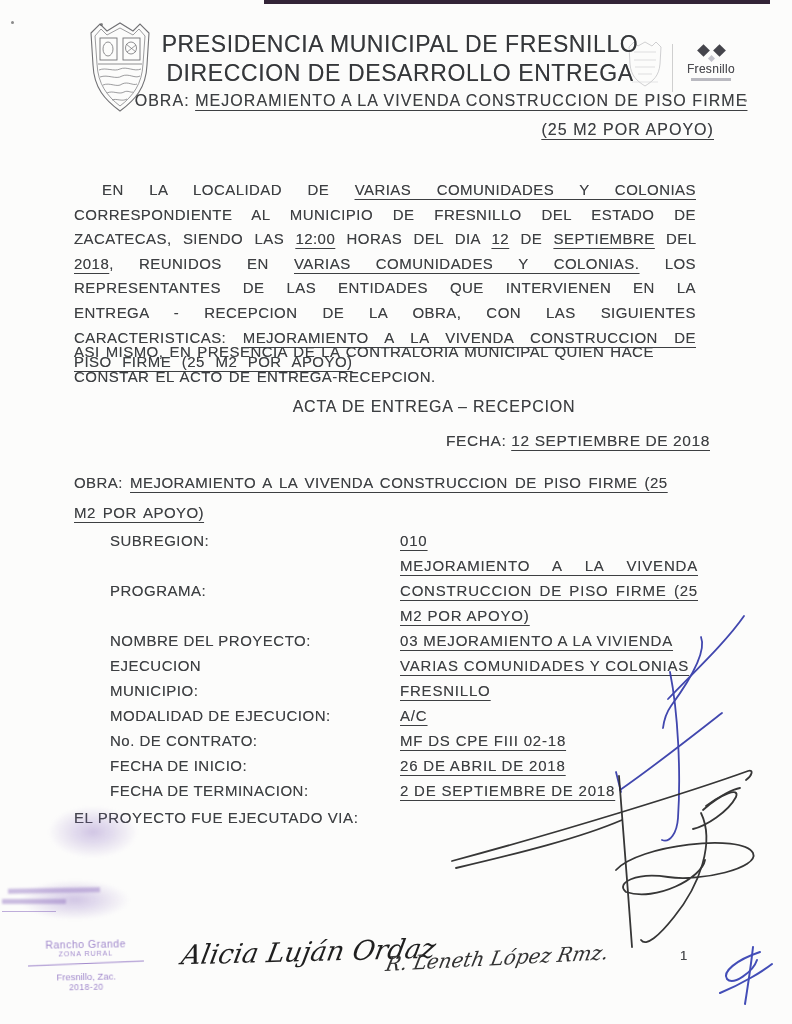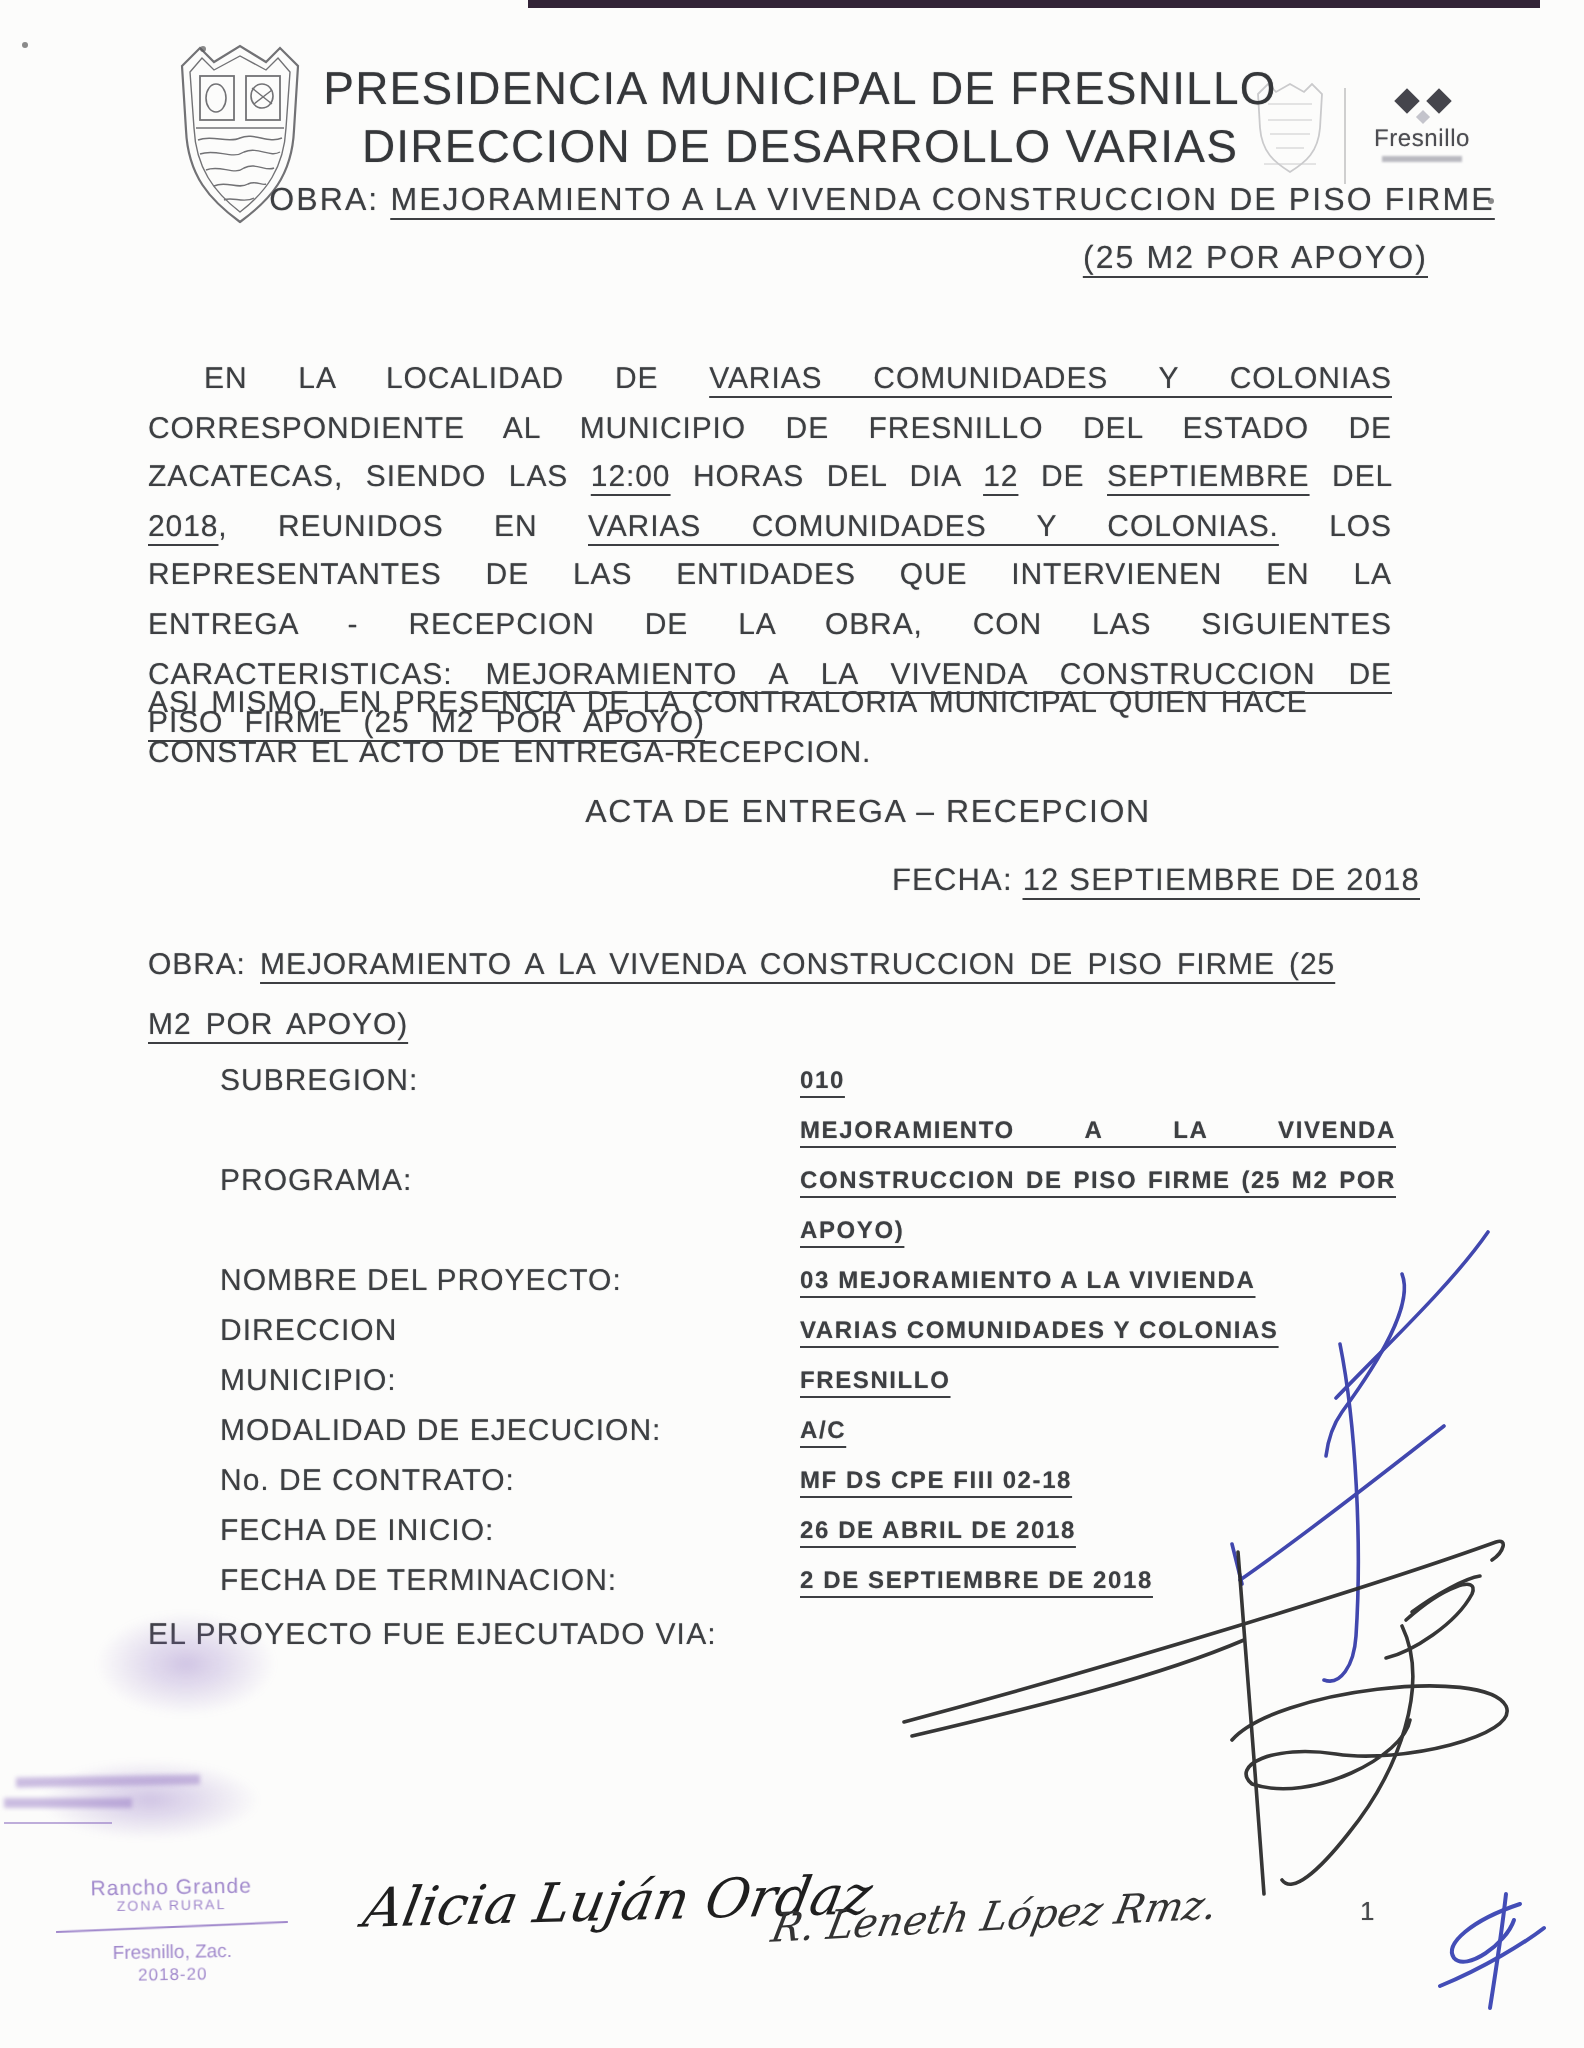--- a/index.html
+++ b/index.html
@@ -32,22 +32,22 @@
   .body-block{left:74px;width:622px;font-size:15px;letter-spacing:.45px;line-height:24.6px;}
   .intro{top:178px;text-align:justify;text-indent:28px;word-spacing:6px;}
   .asi{top:340px;word-spacing:1.5px;}
   .acta{left:0;top:398px;width:792px;text-align:center;font-size:16px;letter-spacing:.8px;padding-left:38px;}
   .fecha{left:90px;top:432px;width:620px;text-align:right;font-size:15.5px;letter-spacing:.6px;}
   .obra2{top:468px;line-height:30px;word-spacing:2.5px;}
 
   .fields{left:90px;top:528px;width:624px;}
   .field-row{display:grid;grid-template-columns:310px 314px;min-height:25px;align-items:center;}
   .field-label{padding-left:20px;font-size:15px;letter-spacing:.5px;}
-  .field-value{font-size:12px;letter-spacing:.8px;line-height:25px;text-align:justify;
-    text-decoration:underline;text-decoration-thickness:1.2px;text-underline-offset:3.5px;width:298px;font-weight:bold;}
+  .field-value{font-size:15px;letter-spacing:.8px;line-height:25px;text-align:justify;
+    text-decoration:underline;text-decoration-thickness:1.2px;text-underline-offset:3.5px;width:298px;}
 
   .ejec-intro{top:806px;font-size:15px;letter-spacing:.6px;}
   .ejec-lines{top:846px;width:636px;line-height:18.6px;font-size:14.8px;letter-spacing:.35px;}
 
   .handwriting{font-family:"DejaVu Serif",serif;font-style:italic;white-space:nowrap;}
   .sig1{left:182px;top:936px;font-size:27px;color:#1f1f1f;transform:rotate(-1.5deg) skewX(-12deg);}
   .sig2{left:386px;top:946px;font-size:20px;color:#333;transform:rotate(-3deg) skewX(-14deg);}
   .pagenum{left:680px;top:948px;font-size:13px;color:#46484b;}
 
   .stamp{color:#8a6cc0;opacity:.8;filter:blur(.35px);text-align:center;}
@@ -103,21 +103,21 @@
       <div class="diamond"></div>
       <div class="diamond"></div>
     </div>
     <div class="diamond small"></div>
     <div class="fres-name doc-text">Fresnillo</div>
     <div class="fres-tagline"></div>
   </div>
 
   <div class="abs titles doc-text">
     <div>PRESIDENCIA MUNICIPAL DE FRESNILLO</div>
-    <div>DIRECCION DE DESARROLLO VARIAS</div>
+    <div>DIRECCION DE DESARROLLO ENTREGA</div>
   </div>
   <div class="abs obra-h doc-text"><span>OBRA: </span><span class="u">MEJORAMIENTO A LA VIVENDA CONSTRUCCION DE PISO FIRME</span></div>
   <div class="abs obra-h2 doc-text"><span class="u">(25 M2 POR APOYO)</span></div>
 
   <div class="abs body-block intro doc-text"><span>EN LA LOCALIDAD DE </span><span class="u">VARIAS COMUNIDADES Y COLONIAS</span><span> CORRESPONDIENTE AL MUNICIPIO DE FRESNILLO DEL ESTADO DE ZACATECAS, SIENDO LAS </span><span class="u">12:00</span><span> HORAS DEL DIA </span><span class="u">12</span><span> DE </span><span class="u">SEPTIEMBRE</span><span> DEL </span><span class="u">2018</span><span>, REUNIDOS EN </span><span class="u">VARIAS COMUNIDADES Y COLONIAS.</span><span> LOS REPRESENTANTES DE LAS ENTIDADES QUE INTERVIENEN EN LA ENTREGA - RECEPCION DE LA OBRA, CON LAS SIGUIENTES CARACTERISTICAS: </span><span class="u">MEJORAMIENTO A LA VIVENDA CONSTRUCCION DE PISO FIRME (25 M2 POR APOYO)</span></div>
 
   <div class="abs body-block asi doc-text">ASI MISMO, EN PRESENCIA DE LA CONTRALORIA MUNICIPAL QUIEN HACE CONSTAR EL ACTO DE ENTREGA-RECEPCION.</div>
 
   <div class="abs acta doc-text">ACTA DE ENTREGA – RECEPCION</div>
 
@@ -132,21 +132,21 @@
       </div>
       <div class="field-row">
         <div class="field-label">PROGRAMA:</div>
         <div class="field-value">MEJORAMIENTO A LA VIVENDA CONSTRUCCION DE PISO FIRME (25 M2 POR APOYO)</div>
       </div>
       <div class="field-row">
         <div class="field-label">NOMBRE DEL PROYECTO:</div>
         <div class="field-value">03 MEJORAMIENTO A LA VIVIENDA</div>
       </div>
       <div class="field-row">
-        <div class="field-label">DIRECCION</div>
+        <div class="field-label">EJECUCION</div>
         <div class="field-value">VARIAS COMUNIDADES Y COLONIAS</div>
       </div>
       <div class="field-row">
         <div class="field-label">MUNICIPIO:</div>
         <div class="field-value">FRESNILLO</div>
       </div>
       <div class="field-row">
         <div class="field-label">MODALIDAD DE EJECUCION:</div>
         <div class="field-value">A/C</div>
       </div>

